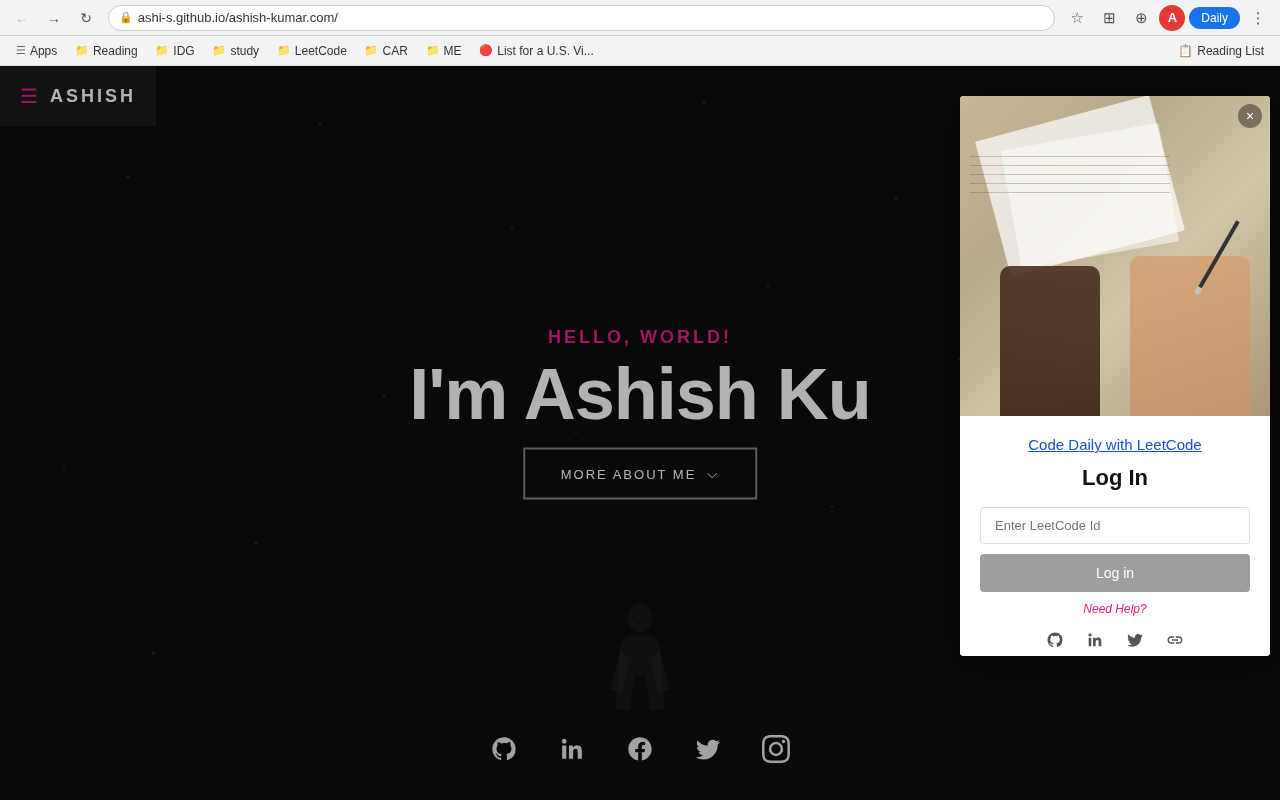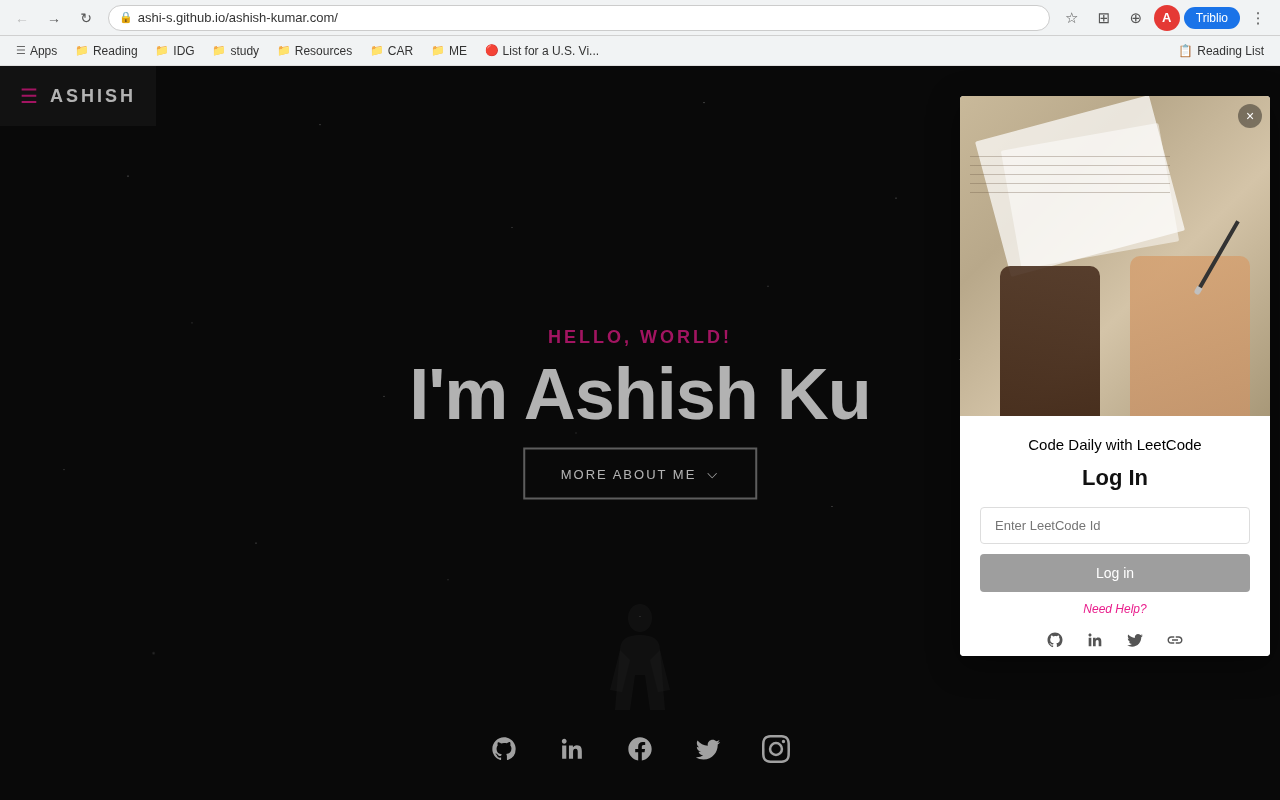--- a/index.html
+++ b/index.html
@@ -397,23 +397,24 @@
     }
 
     
     .popup-content {
       padding: 20px;
       text-align: center;
       background: white;
     }
     .popup-tagline {
       font-size: 15px;
-      color: #000000;
+      color: #1d4ed8;
       margin-bottom: 12px;
       font-weight: 500;
+      text-decoration: underline;
     }
     .popup-login-title {
       font-size: 22px;
       font-weight: bold;
       color: #111;
       margin-bottom: 16px;
     }
     .popup-input {
       width: 100%;
       padding: 10px 14px;
@@ -488,21 +489,21 @@
   </div>
   <div class="address-bar">
     <span class="address-bar-lock">🔒</span>
     <span>ashi-s.github.io/ashish-kumar.com/</span>
   </div>
   <div class="browser-actions">
     <button class="browser-action-btn">☆</button>
     <button class="browser-action-btn">⊞</button>
     <button class="browser-action-btn">⊕</button>
     <button class="avatar-btn">A</button>
-    <button class="update-btn">Triblio</button>
+    <button class="update-btn">Daily</button>
     <button class="browser-action-btn">⋮</button>
   </div>
 </div>
 
 <div class="bookmarks-bar">
   <div class="bookmark-item">
     <span class="bookmark-icon">☰</span>
     <span>Apps</span>
   </div>
   <div class="bookmark-item">
@@ -512,21 +513,21 @@
   <div class="bookmark-item">
     <span class="bookmark-icon">📁</span>
     <span>IDG</span>
   </div>
   <div class="bookmark-item">
     <span class="bookmark-icon">📁</span>
     <span>study</span>
   </div>
   <div class="bookmark-item">
     <span class="bookmark-icon">📁</span>
-    <span>Resources</span>
+    <span>LeetCode</span>
   </div>
   <div class="bookmark-item">
     <span class="bookmark-icon">📁</span>
     <span>CAR</span>
   </div>
   <div class="bookmark-item">
     <span class="bookmark-icon">📁</span>
     <span>ME</span>
   </div>
   <div class="bookmark-item">

